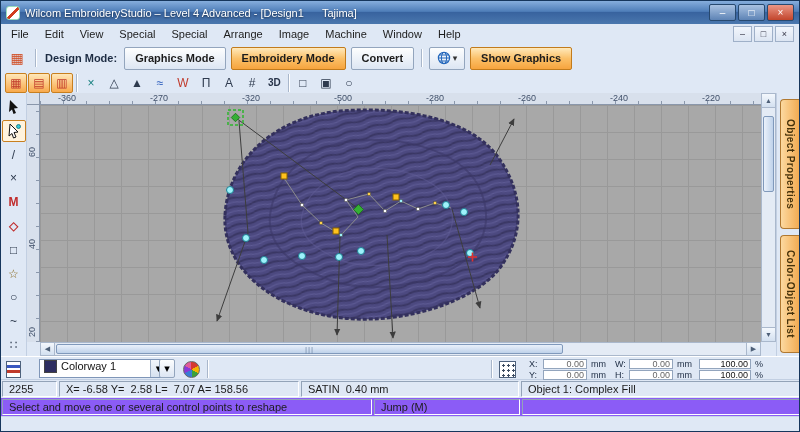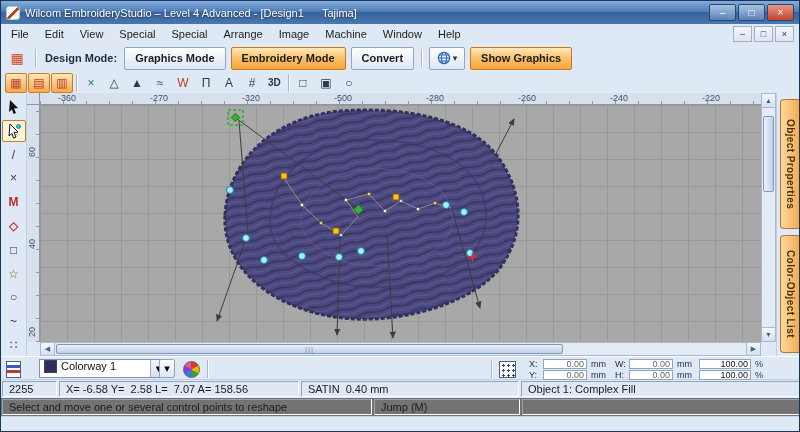--- a/index.html
+++ b/index.html
@@ -114,21 +114,21 @@
   .vsep{position:absolute;top:3px;width:1px;height:18px;background:#a9b7cb;box-shadow:1px 0 0 #fff;}
   .anchor{position:absolute;left:498px;top:4px;width:15px;height:15px;border:1px solid #4d617c;background-color:#fff;
           background-image:radial-gradient(#3a4a60 1px,transparent 1.2px);background-size:5px 5px;background-position:1px 1px;}
   .tl{position:absolute;font-size:9px;line-height:10px;color:#1d2c43;}
   .tin{position:absolute;height:10px;font-size:9px;line-height:10px;border:1px solid #93a5bd;background:#fff;
        color:#666;text-align:right;padding:0 2px;box-sizing:border-box;font-family:"Liberation Sans",sans-serif;}
   .tin.dark{color:#111;}
 
   
   .statusbar{position:absolute;left:0;top:379px;width:800px;height:18px;background:#dfe8f5;display:flex;}
-  .hintbar{position:absolute;left:0;top:397px;width:800px;height:18px;background:#737373;display:flex;}
+  .hintbar{position:absolute;left:0;top:397px;width:800px;height:18px;background:#8b5cf6;display:flex;}
   .scell{border:1px solid;border-color:#93a3b8 #fff #fff #93a3b8;margin:1px 1px;display:flex;align-items:center;
          padding:0 6px;white-space:pre;color:#1c1c1c;font-size:11px;overflow:hidden;box-sizing:border-box;}
   .w1{width:55px;} .w2{width:240px;} .w3{width:218px;} .wf{flex:1;}
   .h1{width:370px;} .h2{width:146px;text-align:right;}
   .bottomfill{position:absolute;left:0;top:415px;width:800px;height:17px;background:#dfe8f5;border-top:1px solid #c9d5e6;}
   .watermark{position:absolute;right:6px;top:399px;font-family:"Liberation Serif",serif;font-weight:bold;
              font-size:17px;color:#d32f2f;text-shadow:1px 1px 0 #fff;}
 </style>
 </head>
 <body>

